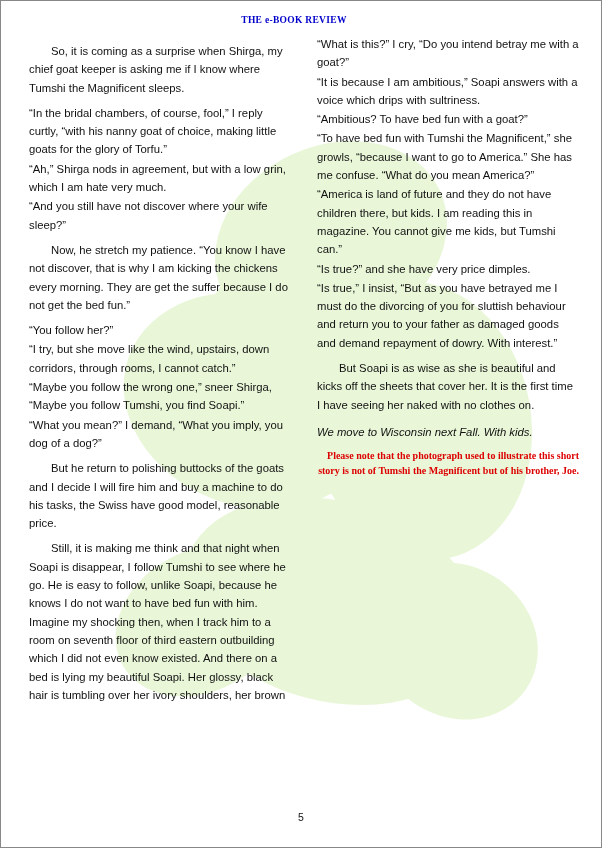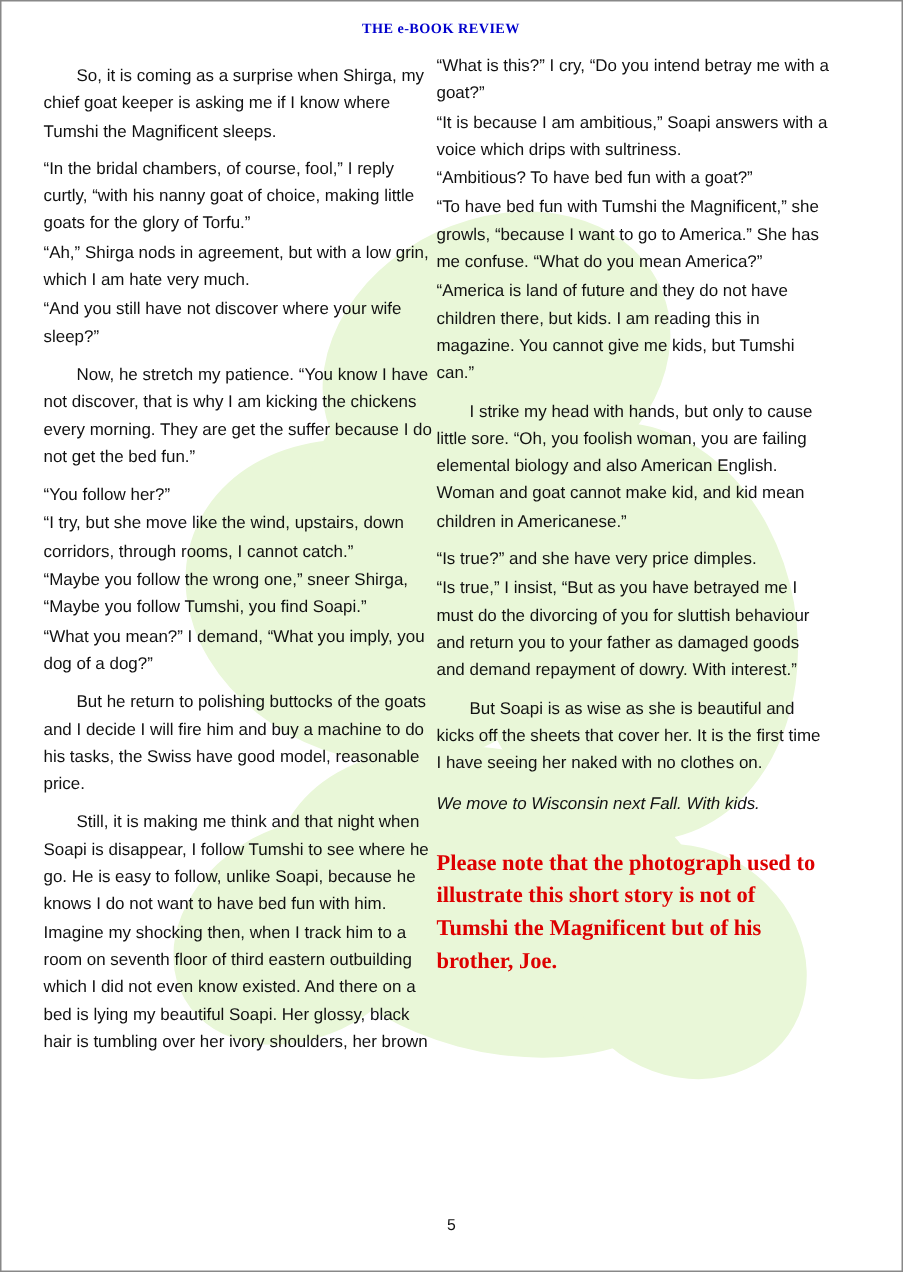--- a/index.html
+++ b/index.html
@@ -41,20 +41,21 @@
     text-align: center;
     color: #0000cc;
     font-family: "Liberation Serif", serif;
     font-weight: bold;
     font-size: 9.5px;
     letter-spacing: 0.3px;
     margin-bottom: 10px;
   }
   .columns {
     display: flex;
+    gap: 26px;
     align-items: flex-start;
   }
   .col {
     width: 262px;
     flex: 0 0 262px;
   }
   p {
     margin: 0 0 2px 0;
     font-size: 11.3px;
     line-height: 1.62;
@@ -69,26 +70,26 @@
   p.dialog {
     text-indent: 0;
     margin-top: 0;
     margin-bottom: 1px;
   }
   p.spaced {
     margin-top: 9px;
     font-style: italic;
   }
   .note {
-    margin-top: 20px;
-    text-align: left;
+    margin-top: 8px;
+    text-align: right;
     color: #dd0000;
     font-family: "Liberation Serif", serif;
     font-weight: bold;
-    font-size: 15px;
+    font-size: 10px;
     line-height: 1.45;
   }
   .folio {
     position: absolute;
     left: 0;
     right: 0;
     bottom: 24px;
     text-align: center;
     font-size: 10.5px;
     color: #111111;
@@ -132,21 +133,20 @@
         <p class="indent">But he return to polishing buttocks of the goats and I decide I will fire him and buy a machine to do his tasks, the Swiss have good model, reasonable price.</p>
         <p class="indent">Still, it is making me think and that night when Soapi is disappear, I follow Tumshi to see where he go.  He is easy to follow, unlike Soapi, because he knows I do not want to have bed fun with him.  Imagine my shocking then, when I track him to a room on seventh floor of third eastern outbuilding which I did not even know existed.  And there on a bed is lying my beautiful Soapi.  Her glossy, black hair is tumbling over her ivory shoulders, her brown</p>
       </div>
 
       <div class="col">
         <p class="dialog">“What is this?” I cry, “Do you intend betray me with a goat?”</p>
         <p class="dialog">“It is because I am ambitious,” Soapi answers with a voice which drips with sultriness.</p>
         <p class="dialog">“Ambitious?  To have bed fun with a goat?”</p>
         <p class="dialog">“To have bed fun with Tumshi the Magnificent,” she growls, “because I want to go to America.”  She has me confuse.  “What do you mean America?”</p>
         <p class="dialog">“America is land of future and they do not have children there, but kids.  I am reading this in magazine.  You cannot give me kids, but Tumshi can.”</p>
-        <p class="indent">I strike my head with hands, but only to cause little sore.  “Oh, you foolish woman, you are failing elemental biology and also American English.  Woman and goat cannot make kid, and kid mean children in Americanese.”</p>
         <p class="dialog">“Is true?” and she have very price dimples.</p>
         <p class="dialog">“Is true,” I insist, “But as you have betrayed me I must do the divorcing of you for sluttish behaviour and return you to your father as damaged goods and demand repayment of dowry.  With interest.”</p>
         <p class="indent">But Soapi is as wise as she is beautiful and kicks off the sheets that cover her.  It is the first time I have seeing her naked with no clothes on.</p>
         <p class="spaced">We move to Wisconsin next Fall.  With kids.</p>
 
         <div class="note">Please note that the photograph used to illustrate this short story is not of Tumshi the Magnificent but of his brother, Joe.</div>
       </div>
 
     </div>
   </div>

